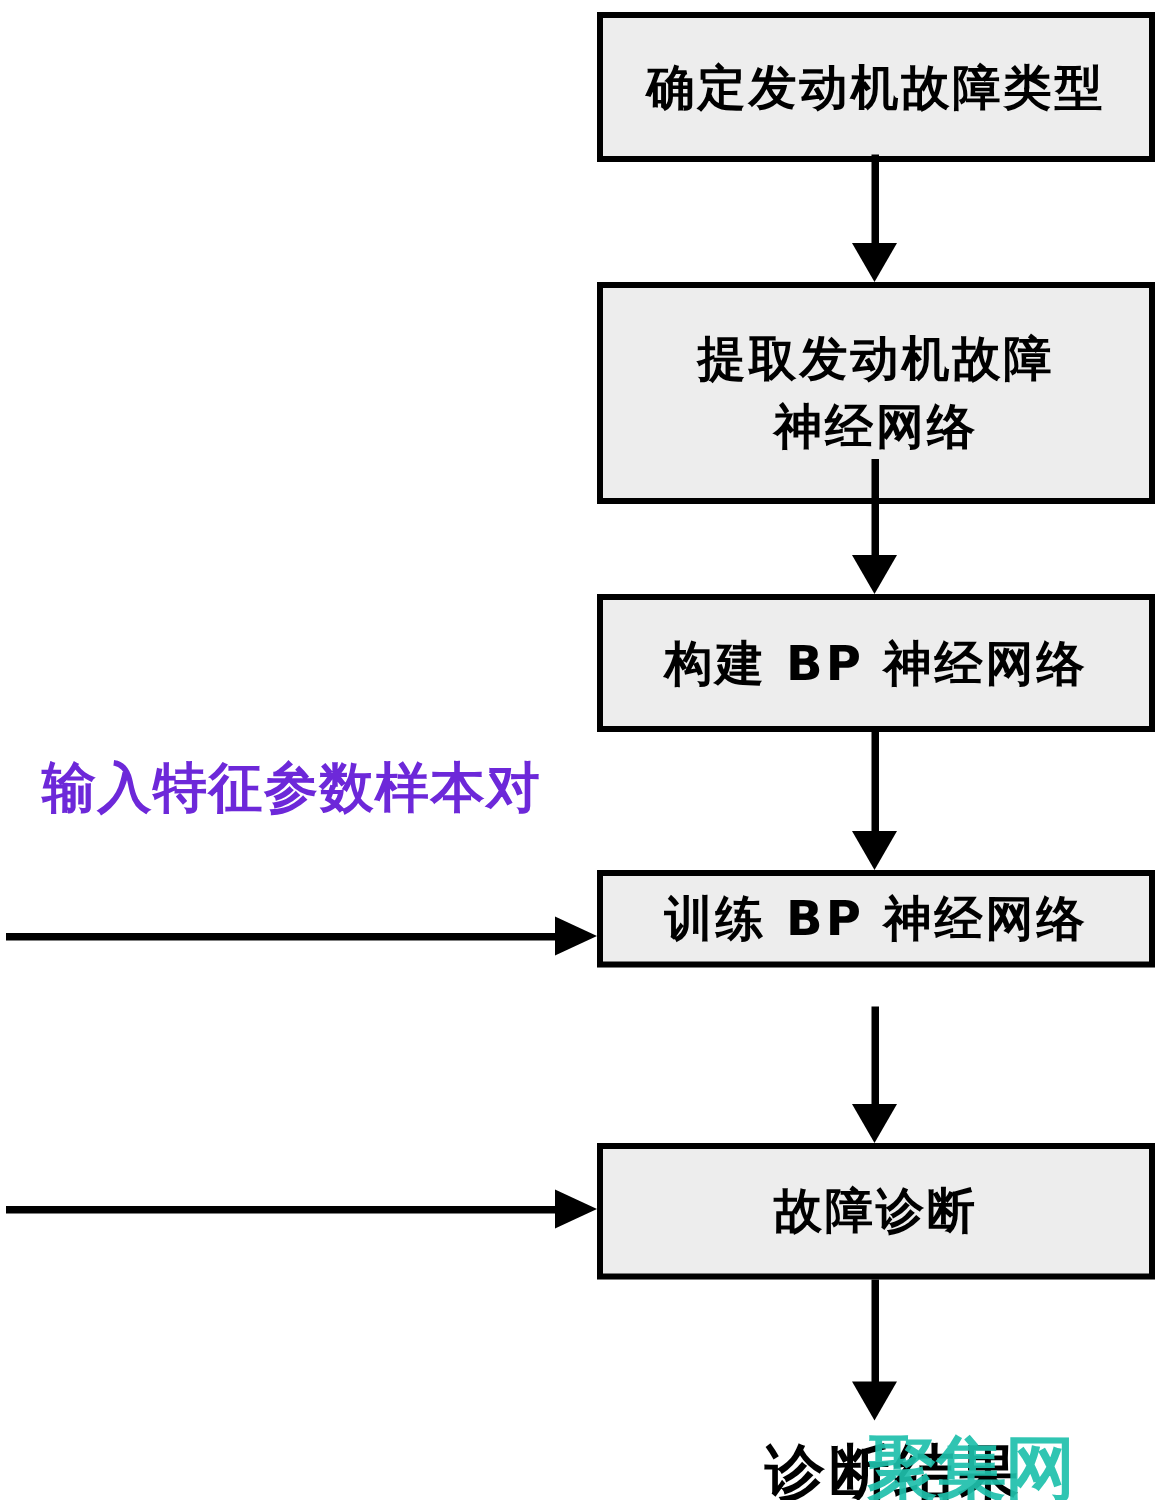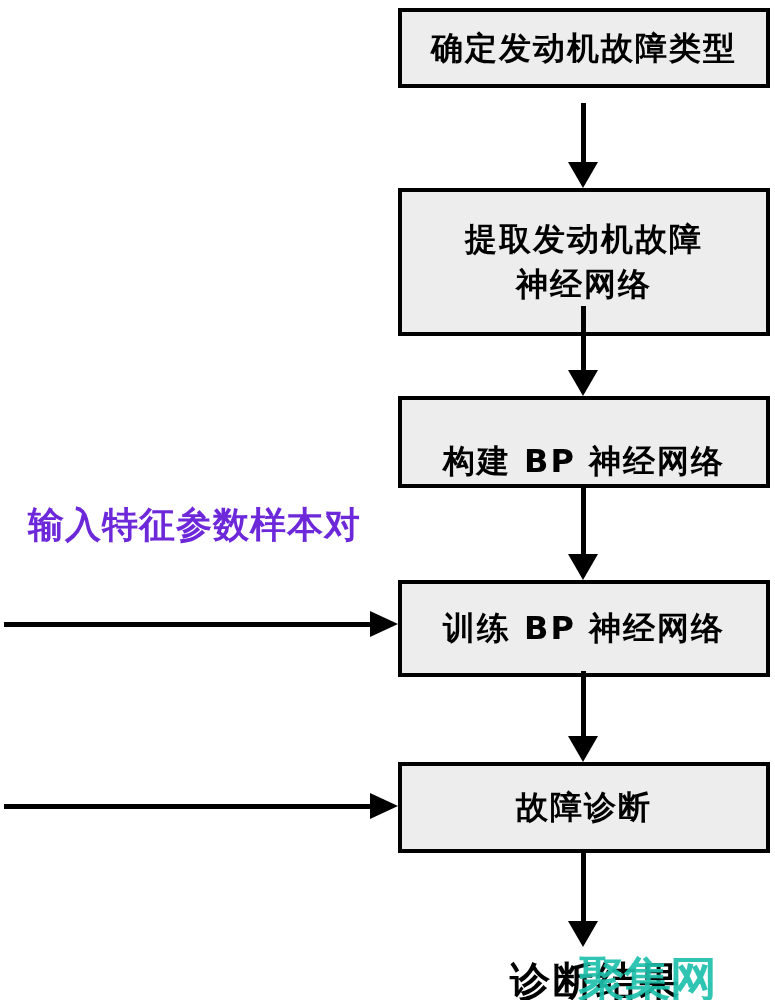--- a/index.html
+++ b/index.html
@@ -27,24 +27,24 @@
     flex-direction: column;
     align-items: center;
     justify-content: center;
     font-weight: bold;
     font-size: 32px;
     color: #000000;
     letter-spacing: 2px;
     line-height: 1.4;
     text-align: center;
   }
-  .box-1 { top: 8px;   height: 80px;  }
+  .box-1 { top: 8px;   height: 100px;  }
   .box-2 { top: 188px; height: 148px; }
-  .box-3 { top: 396px; height: 92px; justify-content: flex-end;  }
-  .box-4 { top: 580px; height: 97px;  }
+  .box-3 { top: 396px; height: 92px;  }
+  .box-4 { top: 580px; height: 65px;  }
   .box-5 { top: 762px; height: 91px; text-align: right;  }
 
   
   .v-line {
     position: absolute;
     left: 581px;
     width: 5px;
     background: #000000;
   }
   .v-head {

